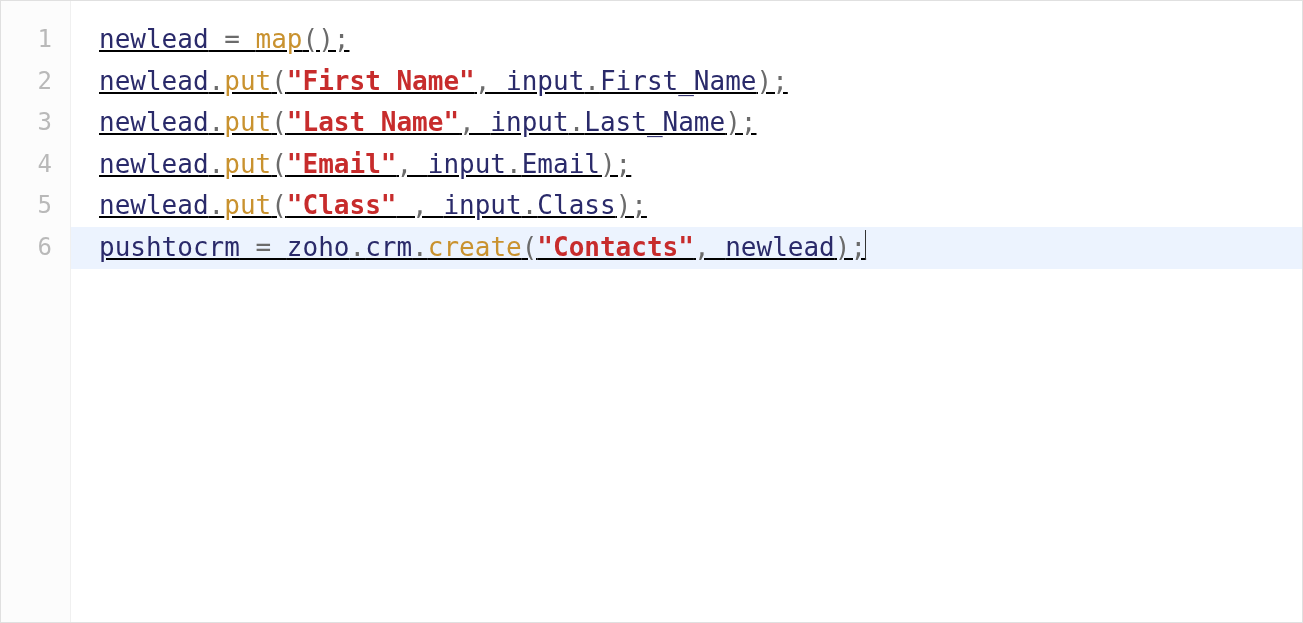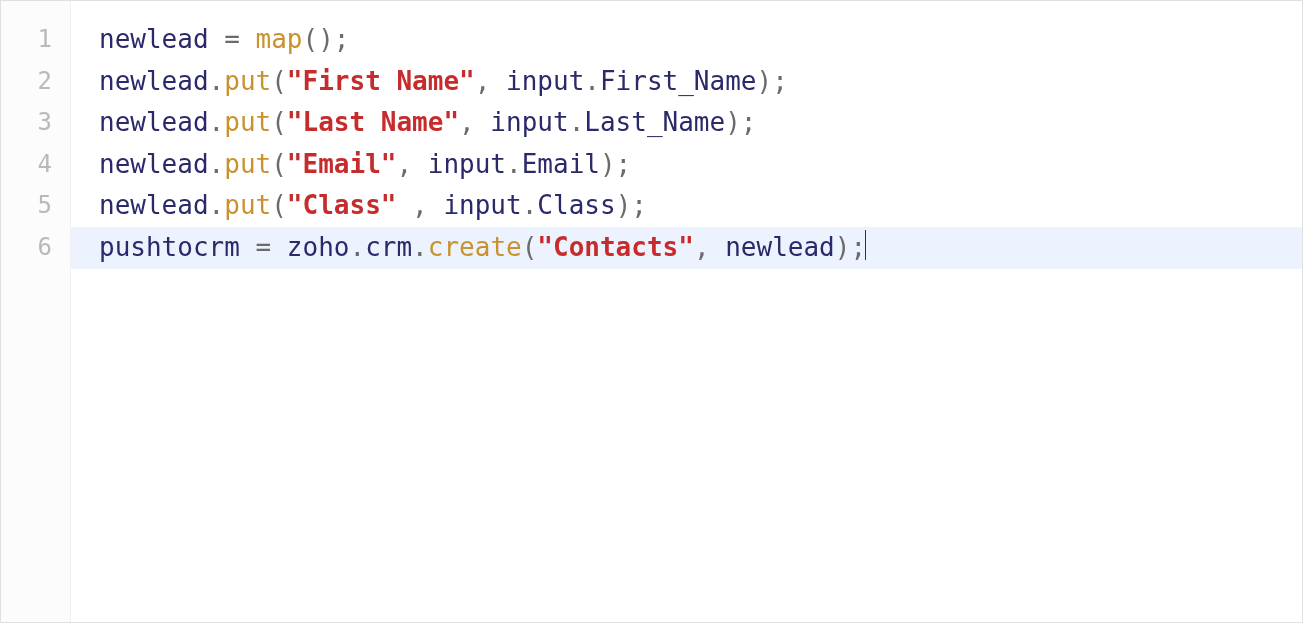--- a/index.html
+++ b/index.html
@@ -40,20 +40,21 @@
     font-size: 24px;
   }
   .code {
     position: absolute;
     left: 70px;
     right: 0;
     top: 0;
     padding-top: 18px;
     padding-left: 28px;
     white-space: pre;
+    text-decoration: underline;
   }
   .line {
     height: 41.6px;
     line-height: 41.6px;
   }
   .line.active {
     background: #ecf3fe;
     margin-left: -28px;
     padding-left: 28px;
     margin-right: 0;

